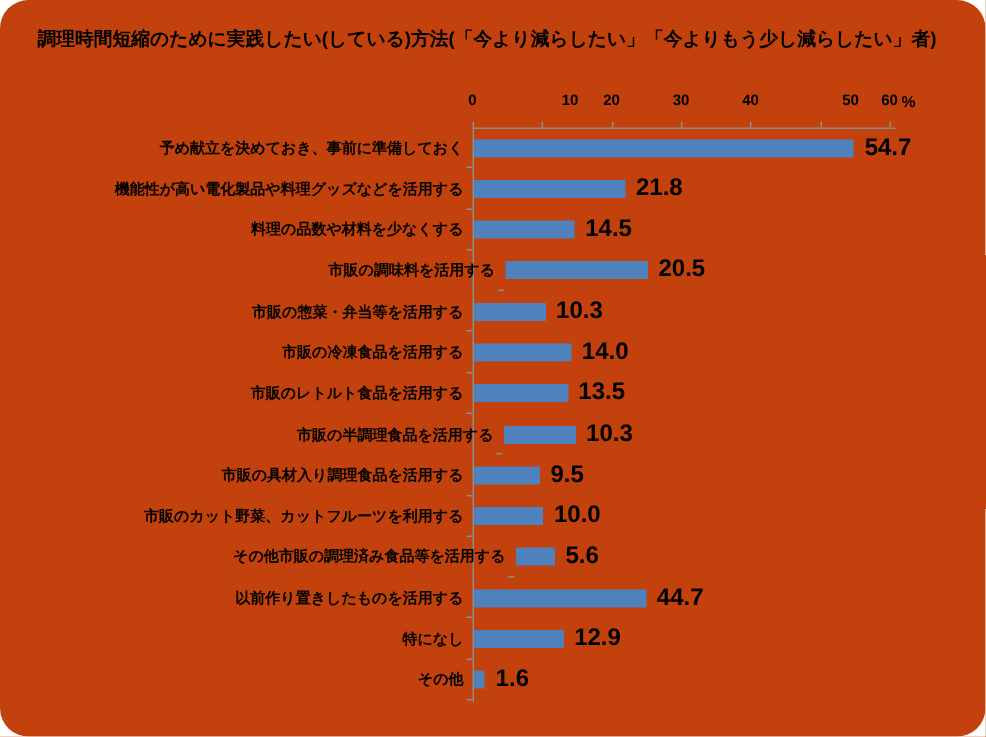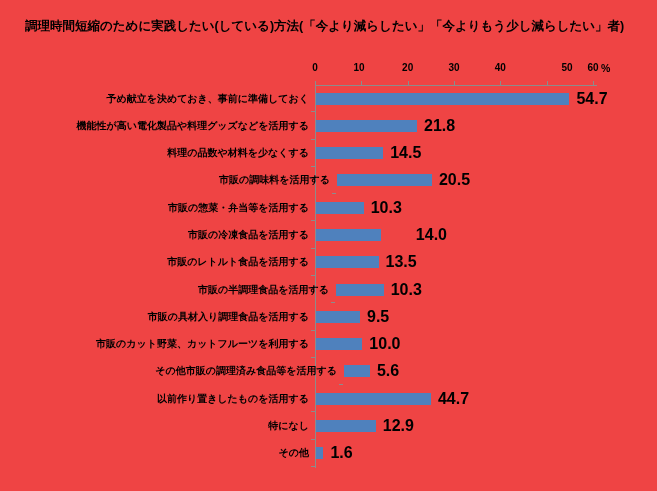--- a/index.html
+++ b/index.html
@@ -1,21 +1,22 @@
 <!DOCTYPE html>
 <html><head>
 <meta charset="utf-8">
 <style>
   html,body{margin:0;padding:0;background:#fff;}
   #frame{
     position:relative;
     width:657px;height:491px;
-    background:#ef4444;
+    background:#c2410c;
     font-family:"Liberation Sans","DejaVu Sans",sans-serif;
     overflow:hidden;
+    border-radius:19px;
   }
   .title{
     position:absolute;left:25px;top:18px;width:620px;
     font-size:12.5px;font-weight:bold;color:#000;
     letter-spacing:0px;white-space:nowrap;
   }
   .axis-line-top{
     position:absolute;left:315px;top:85px;width:282px;height:1px;
   }
   .axis-line-left{
@@ -57,21 +58,21 @@
 
 <div id="frame">
   <div class="title">調理時間短縮のために実践したい(している)方法(「今より減らしたい」「今よりもう少し減らしたい」者)</div>
 
   <div class="axis-line-top" style="background: rgb(140, 140, 140);"></div>
   <div class="axis-line-left" style="background: rgb(140, 140, 140);"></div>
 
   <div id="value-axis">
       <div class="tick-label" style="left: 295px;">0</div>
       <div class="tick-mark" style="left: 315px; background: rgb(140, 140, 140);"></div>
-      <div class="tick-label" style="left: 339px;">10</div>
+      <div class="tick-label" style="left: 360px;">10</div>
       <div class="tick-mark" style="left: 361.333px; background: rgb(140, 140, 140);"></div>
       <div class="tick-label" style="left: 387.667px;">20</div>
       <div class="tick-mark" style="left: 407.667px; background: rgb(140, 140, 140);"></div>
       <div class="tick-label" style="left: 434px;">30</div>
       <div class="tick-mark" style="left: 454px; background: rgb(140, 140, 140);"></div>
       <div class="tick-label" style="left: 480.333px;">40</div>
       <div class="tick-mark" style="left: 500.333px; background: rgb(140, 140, 140);"></div>
       <div class="tick-label" style="left: 547px;">50</div>
       <div class="tick-mark" style="left: 546.667px; background: rgb(140, 140, 140);"></div>
       <div class="tick-label" style="left: 573px;">60</div>
@@ -107,21 +108,21 @@
       <div class="row" style="height: 27.2857px;">
         <div class="cat-label">市販の惣菜・弁当等を活用する</div>
         <div class="cat-tick" style="background: rgb(140, 140, 140);"></div>
         <div class="bar" style="top: 7.64286px; width: 47.7233px; background: rgb(79, 129, 189);"></div>
         <div class="val-label" style="left: 370.723px;">10.3</div>
       </div>
       <div class="row" style="height: 27.2857px;">
         <div class="cat-label">市販の冷凍食品を活用する</div>
         <div class="cat-tick" style="background: rgb(140, 140, 140);"></div>
         <div class="bar" style="top: 7.64286px; width: 64.8667px; background: rgb(79, 129, 189);"></div>
-        <div class="val-label" style="left: 387.867px; margin-left: 28px;">14.0</div>
+        <div class="val-label" style="left: 387.867px;">14.0</div>
       </div>
       <div class="row" style="height: 27.2857px;">
         <div class="cat-label">市販のレトルト食品を活用する</div>
         <div class="cat-tick" style="background: rgb(140, 140, 140);"></div>
         <div class="bar" style="top: 7.64286px; width: 62.55px; background: rgb(79, 129, 189);"></div>
         <div class="val-label" style="left: 385.55px;">13.5</div>
       </div>
       <div class="row" style="height: 27.2857px; margin-left: 20px;">
         <div class="cat-label">市販の半調理食品を活用する</div>
         <div class="cat-tick" style="background: rgb(140, 140, 140);"></div>

